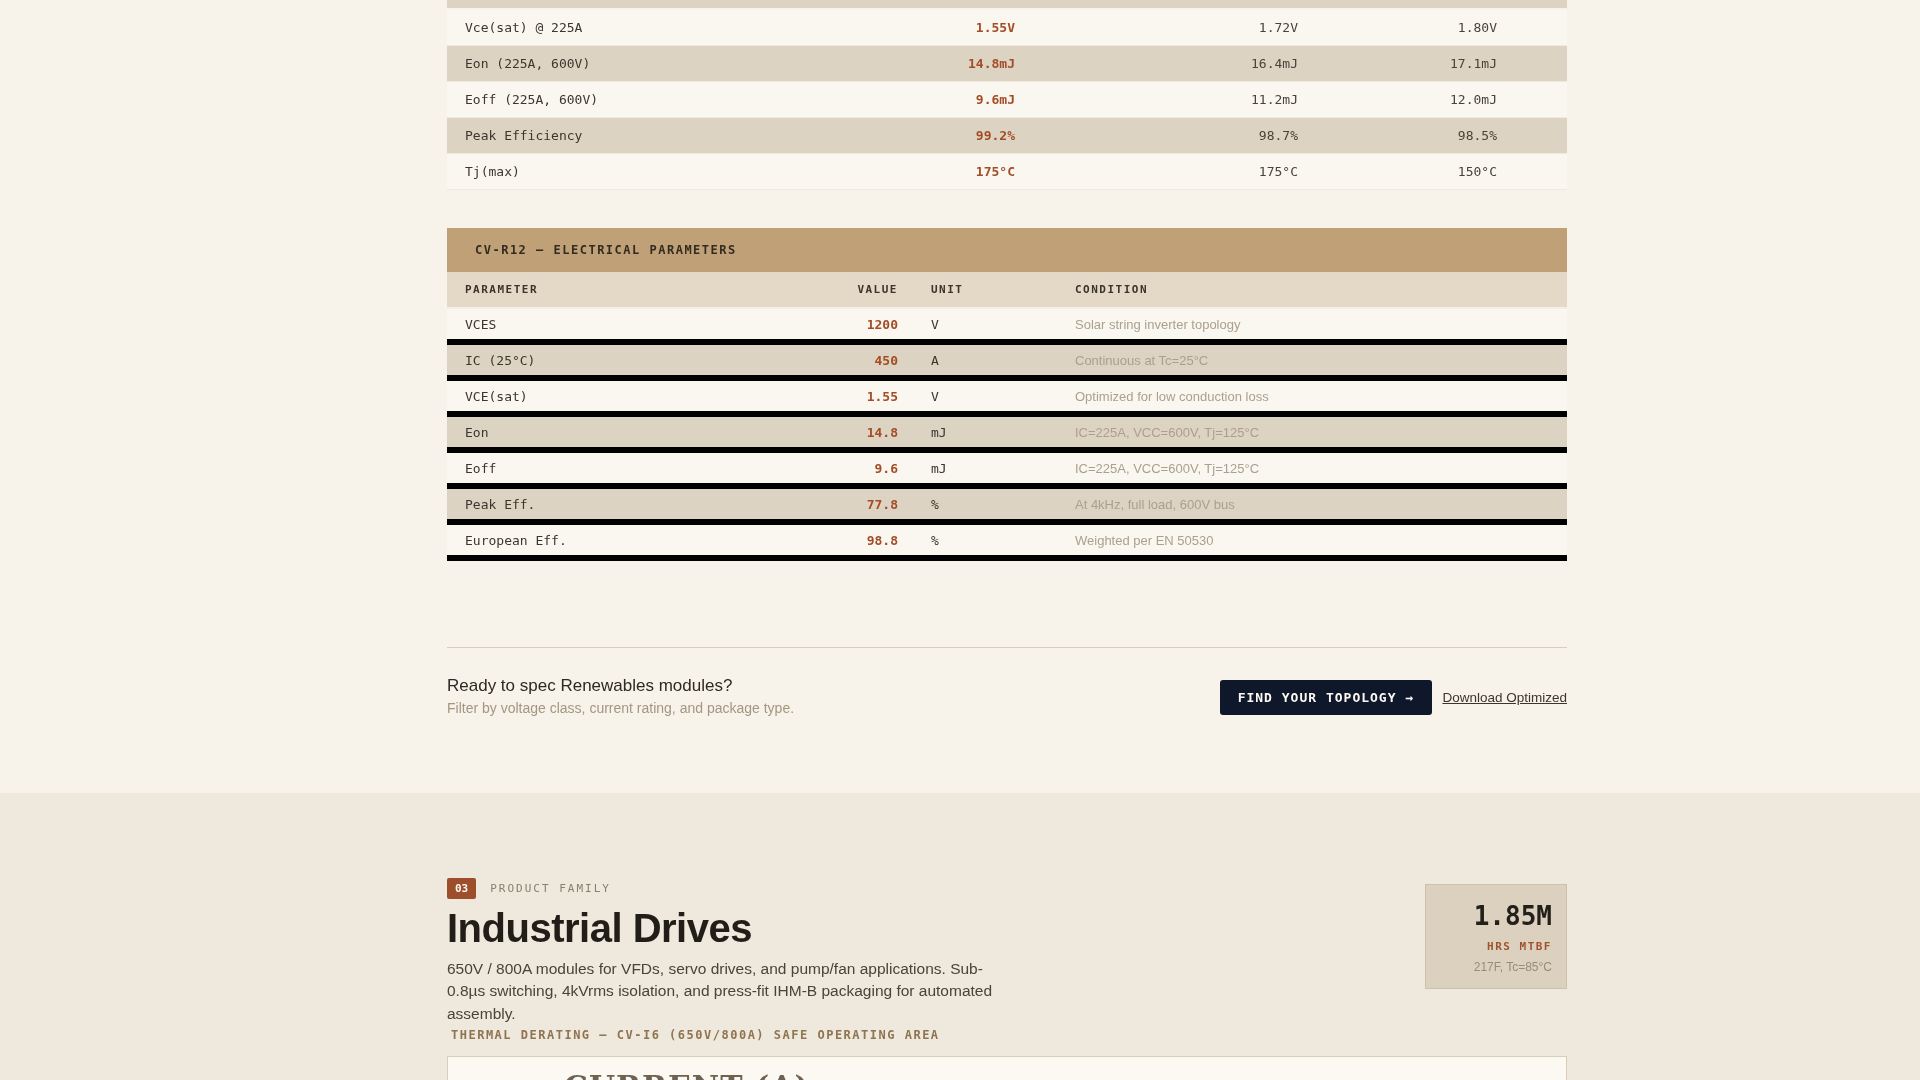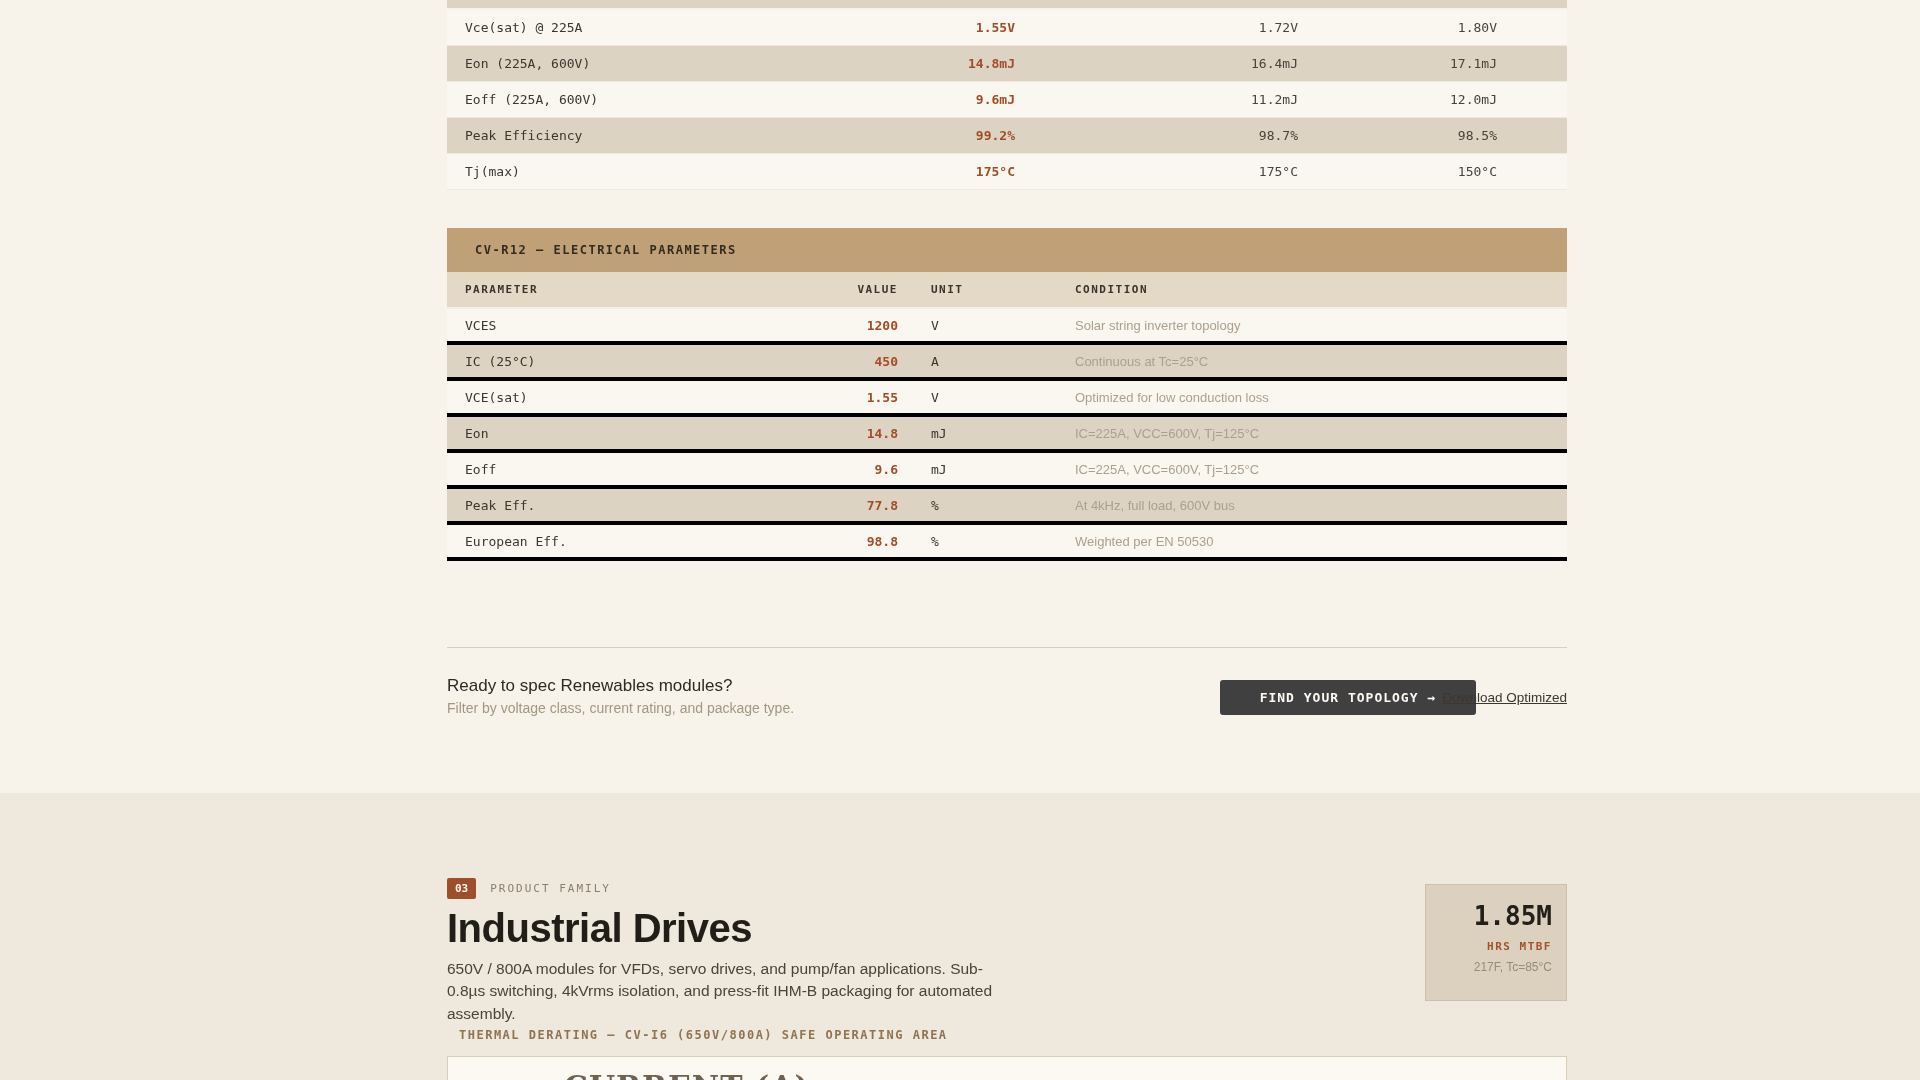--- a/index.html
+++ b/index.html
@@ -21,63 +21,63 @@
   .cmp-param { flex:1; padding-left:18px; }
   .cmp-v1 { width:150px; text-align:right; font-weight:bold; color:#a34d27; }
   .cmp-v2 { width:283px; text-align:right; color:#4a433a; }
   .cmp-v3 { width:269px; text-align:right; padding-right:70px; color:#4a433a; }
 
   
   .params-card { position:absolute; left:0; top:228px; width:1120px; }
   .params-band { height:44px; background:#bfa077; display:flex; align-items:center;
     padding-left:28px; }
   .params-band span { font-size:12px; font-weight:bold; letter-spacing:1.5px; color:#332b20; }
-  .p-row { display:flex; align-items:center; height:36px; border-bottom:4px solid #000000;
+  .p-row { display:flex; align-items:center; height:36px; border-bottom:6px solid #000000;
     font-size:13px; color:#3c362e; }
   .p-head { background:#e4d9c7; font-size:11px; font-weight:bold; letter-spacing:1.5px;
     color:#3b342b; height:37px; border-bottom:2px solid #f4efe6; }
   .p-row.tan { background:#ddd3c2; }
   .p-row.cream { background:#faf7f0; }
   .p-param { width:300px; padding-left:18px; }
   .p-value { width:151px; text-align:right; font-weight:bold; color:#a34d27; }
   .p-head .p-value { color:#3b342b; font-weight:bold; }
   .p-unit { width:177px; padding-left:33px; }
   .p-cond { flex:1; font-family:"Liberation Sans", sans-serif; font-size:13px; color:#aba08f; }
   .p-head .p-cond { font-family:"DejaVu Sans Mono", monospace; font-size:11px; color:#3b342b; }
 
   .divider { position:absolute; left:0; top:647px; width:1120px; height:1px; background:#d9cebc; }
 
   
   .cta-head { position:absolute; left:0; top:676px; font-family:"Liberation Sans", sans-serif;
     font-size:17px; color:#2e2a23; }
   .cta-sub { position:absolute; left:0; top:700px; font-family:"Liberation Sans", sans-serif;
     font-size:14px; color:#a39781; }
-  .cta-btn { position:absolute; left:773px; top:680px; width:256px; height:35px;
-    background:#404040; border:none; border-radius:3px; color:#fdf8f1; font-family:"DejaVu Sans Mono", monospace;
+  .cta-btn { position:absolute; left:773px; top:680px; width:212px; height:35px;
+    background:#0f172a; border:none; border-radius:3px; color:#fdf8f1; font-family:"DejaVu Sans Mono", monospace;
     font-size:13px; font-weight:bold; letter-spacing:1px; display:flex; align-items:center;
     justify-content:center; gap:9px; cursor:pointer; }
   .cta-link { position:absolute; right:0; top:690px; font-family:"Liberation Sans", sans-serif;
     font-size:13.5px; color:#3c362e; text-decoration:underline; cursor:pointer; }
 
   
   .fam { position:absolute; left:447px; top:0; width:1120px; }
   .badge-row { position:absolute; left:0; top:878px; display:flex; align-items:center; gap:14px; }
   .badge { background:#9d4e2a; color:#fdf8f1; font-size:11px; font-weight:bold;
     padding:4px 8px; border-radius:2px; }
   .eyebrow { font-size:11px; letter-spacing:2px; color:#8a7e6c; }
   .fam-title { position:absolute; left:0; top:906px; font-family:"Liberation Sans", sans-serif;
     font-size:40px; font-weight:900; letter-spacing:-0.5px; color:#211d18; }
   .fam-desc { position:absolute; left:0; top:958px; width:560px;
     font-family:"Liberation Sans", sans-serif; font-size:15.5px; line-height:1.45; color:#4a4339; }
-  .stat-box { position:absolute; left:978px; top:884px; width:142px; height:117px;
+  .stat-box { position:absolute; left:978px; top:884px; width:142px; height:105px;
     background:#dcd1bf; border:1px solid #cdc1ab; text-align:right; padding:16px 14px 0 0; }
   .stat-value { font-size:26px; font-weight:bold; color:#23201b; }
   .stat-label { margin-top:9px; font-size:11px; font-weight:bold; letter-spacing:1.5px; color:#a0522d; }
   .stat-note { margin-top:7px; font-family:"Liberation Sans", sans-serif; font-size:12px; color:#978b79; }
-  .thermal-label { position:absolute; left:12px; top:1028px; font-size:12px; font-weight:bold;
+  .thermal-label { position:absolute; left:4px; top:1028px; font-size:12px; font-weight:bold;
     letter-spacing:1.5px; color:#8f7451; }
   .chart-card { position:absolute; left:0; top:1056px; width:1120px; height:120px;
     background:#fcf9f3; border:1px solid #d9cebc; overflow:hidden; }
   .chart-axis { position:absolute; left:116px; top:12px; font-family:"DejaVu Serif", serif;
     font-weight:600; font-size:30px; letter-spacing:1px; color:#6e6253; }
 </style>
 </head>
 <body>
 
 <div class="top-bg"></div>

